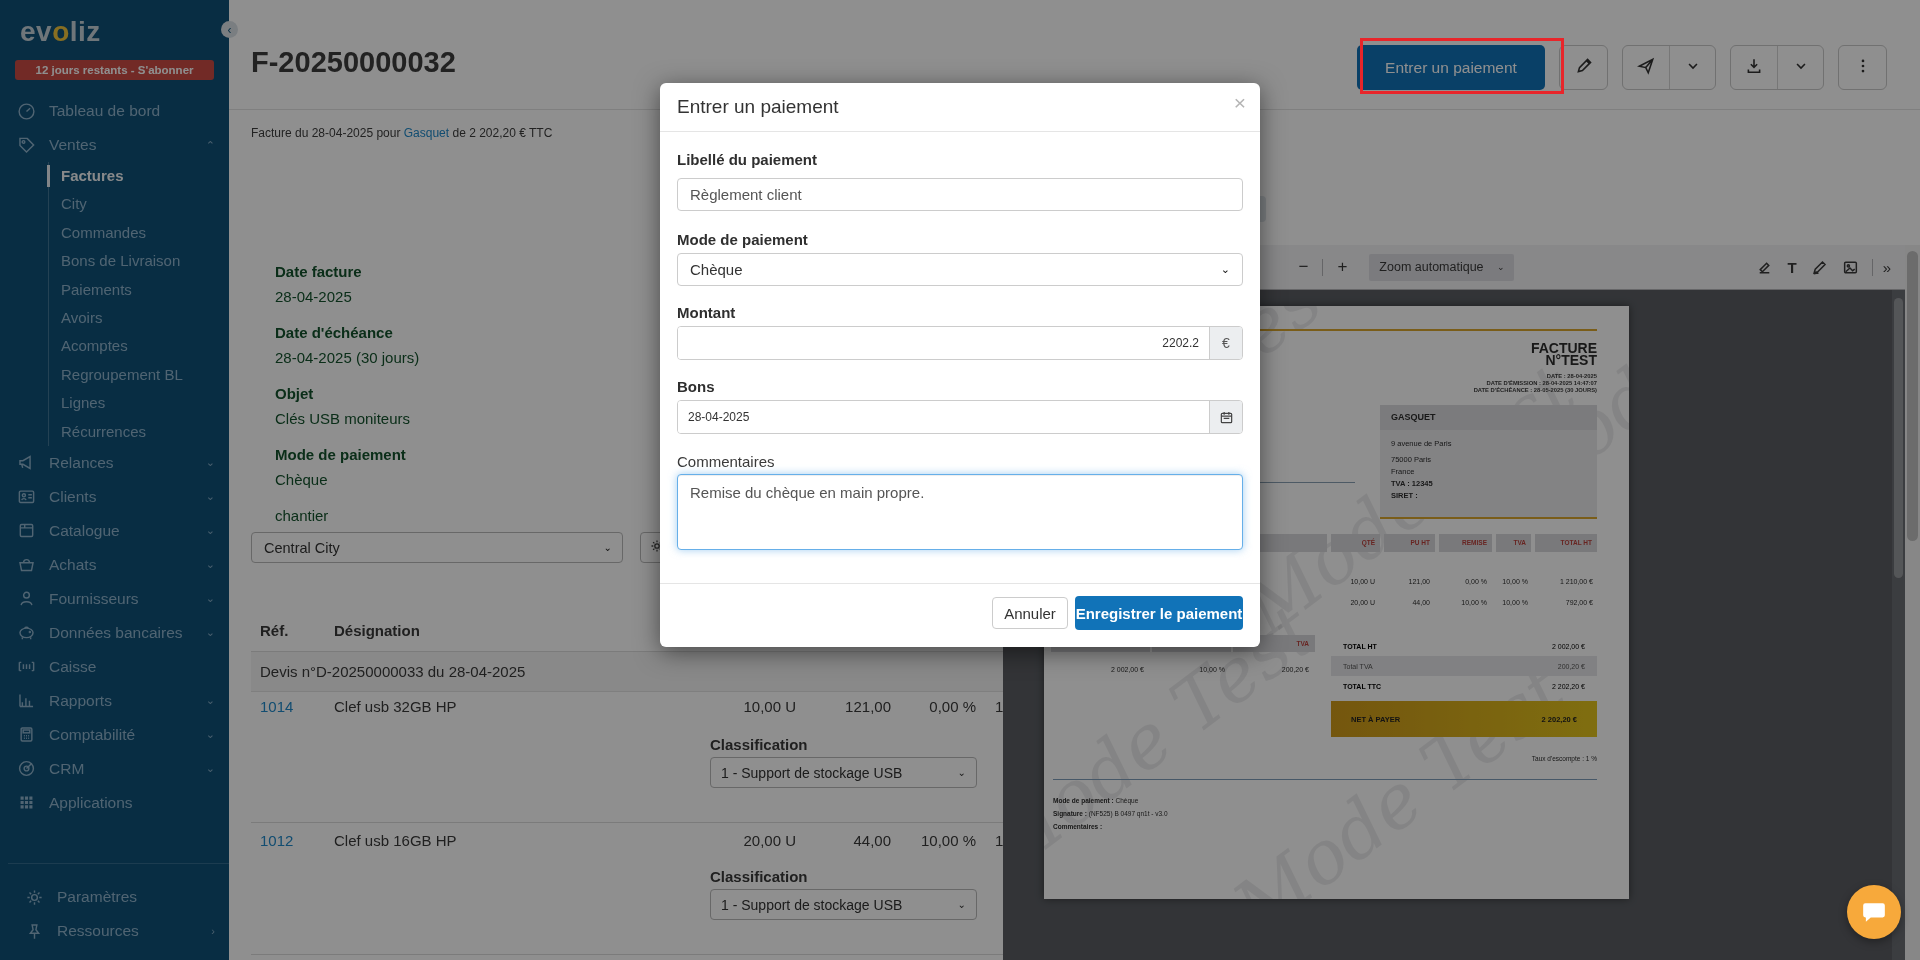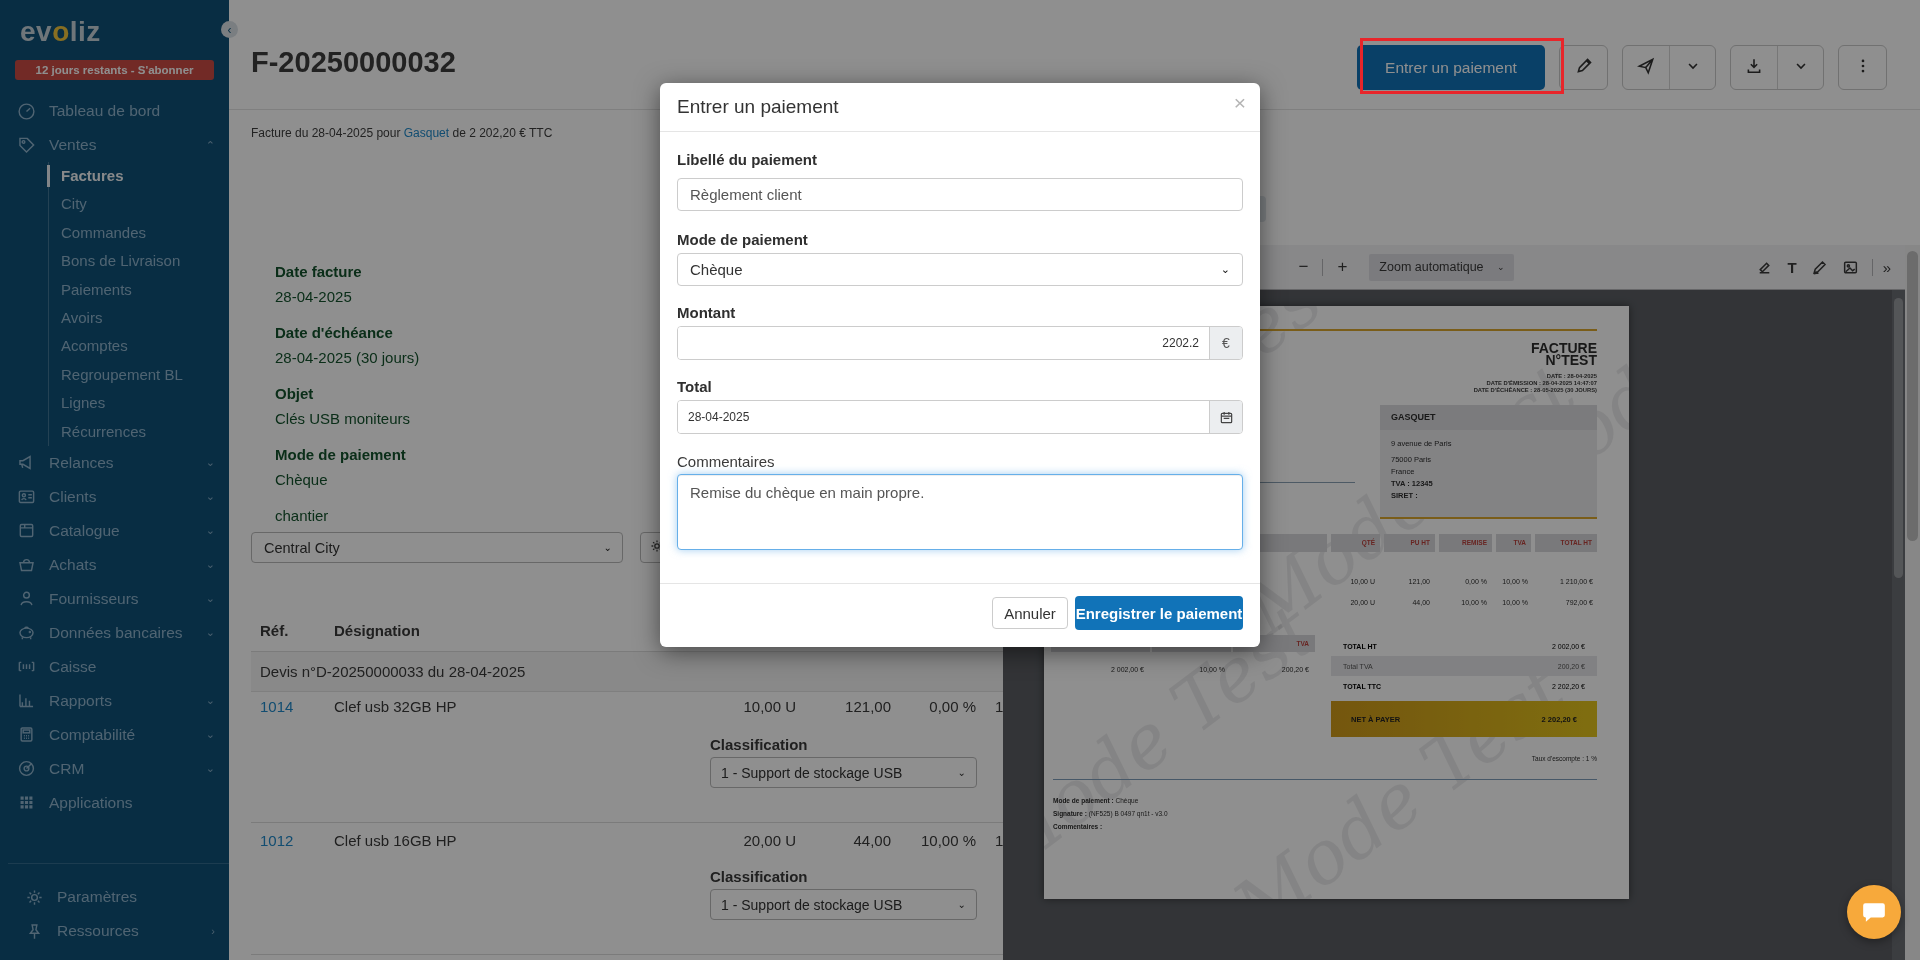--- a/index.html
+++ b/index.html
@@ -541,21 +541,21 @@
       <span>Chèque</span>
         <span class="car">⌄</span>
     </div>
 
     <label class="m-label" style="top:221px">Montant</label>
     <div class="m-wrap" style="top:243px">
       <input style="text-align: right;" value="2202.2">
       <span class="suffix">€</span>
     </div>
 
-    <label class="m-label" style="top:295px">Total</label>
+    <label class="m-label" style="top:295px">Bons</label>
     <div class="m-wrap" style="top:317px">
       <input value="28-04-2025" style="">
       <span class="suffix">
           <svg viewBox="0 0 16 16">
             <rect x="2.5" y="3.5" width="11" height="10" rx="1"></rect>
             <path d="M2.5 6.5 h11 M5.5 2 v3 M10.5 2 v3 M5 9 h6"></path>
           </svg>
         </span>
     </div>
 

